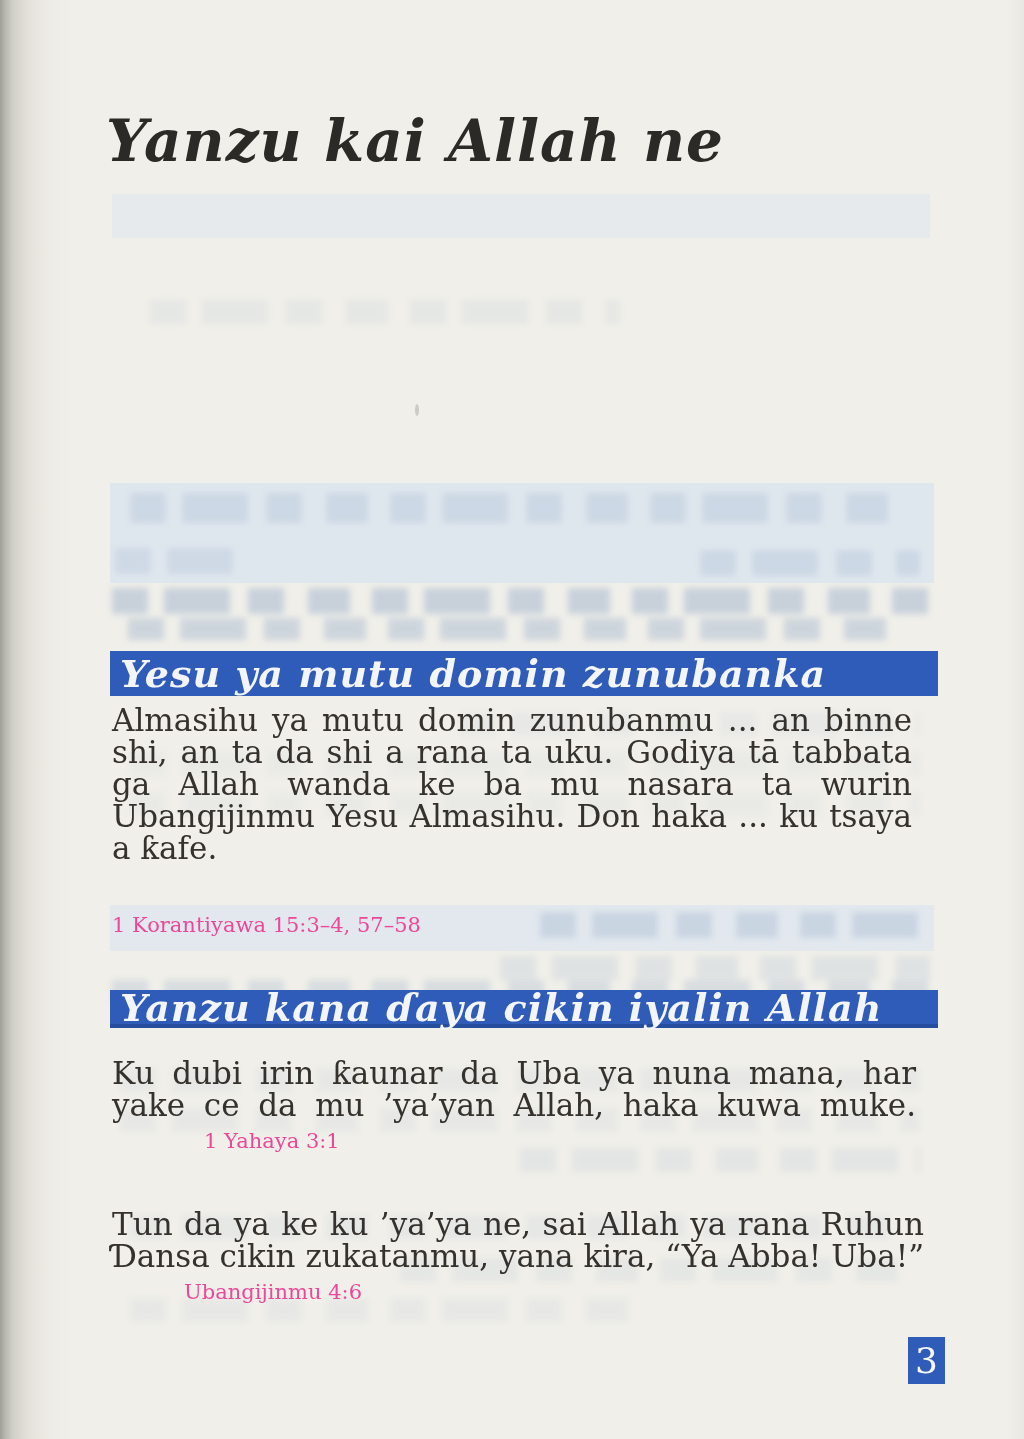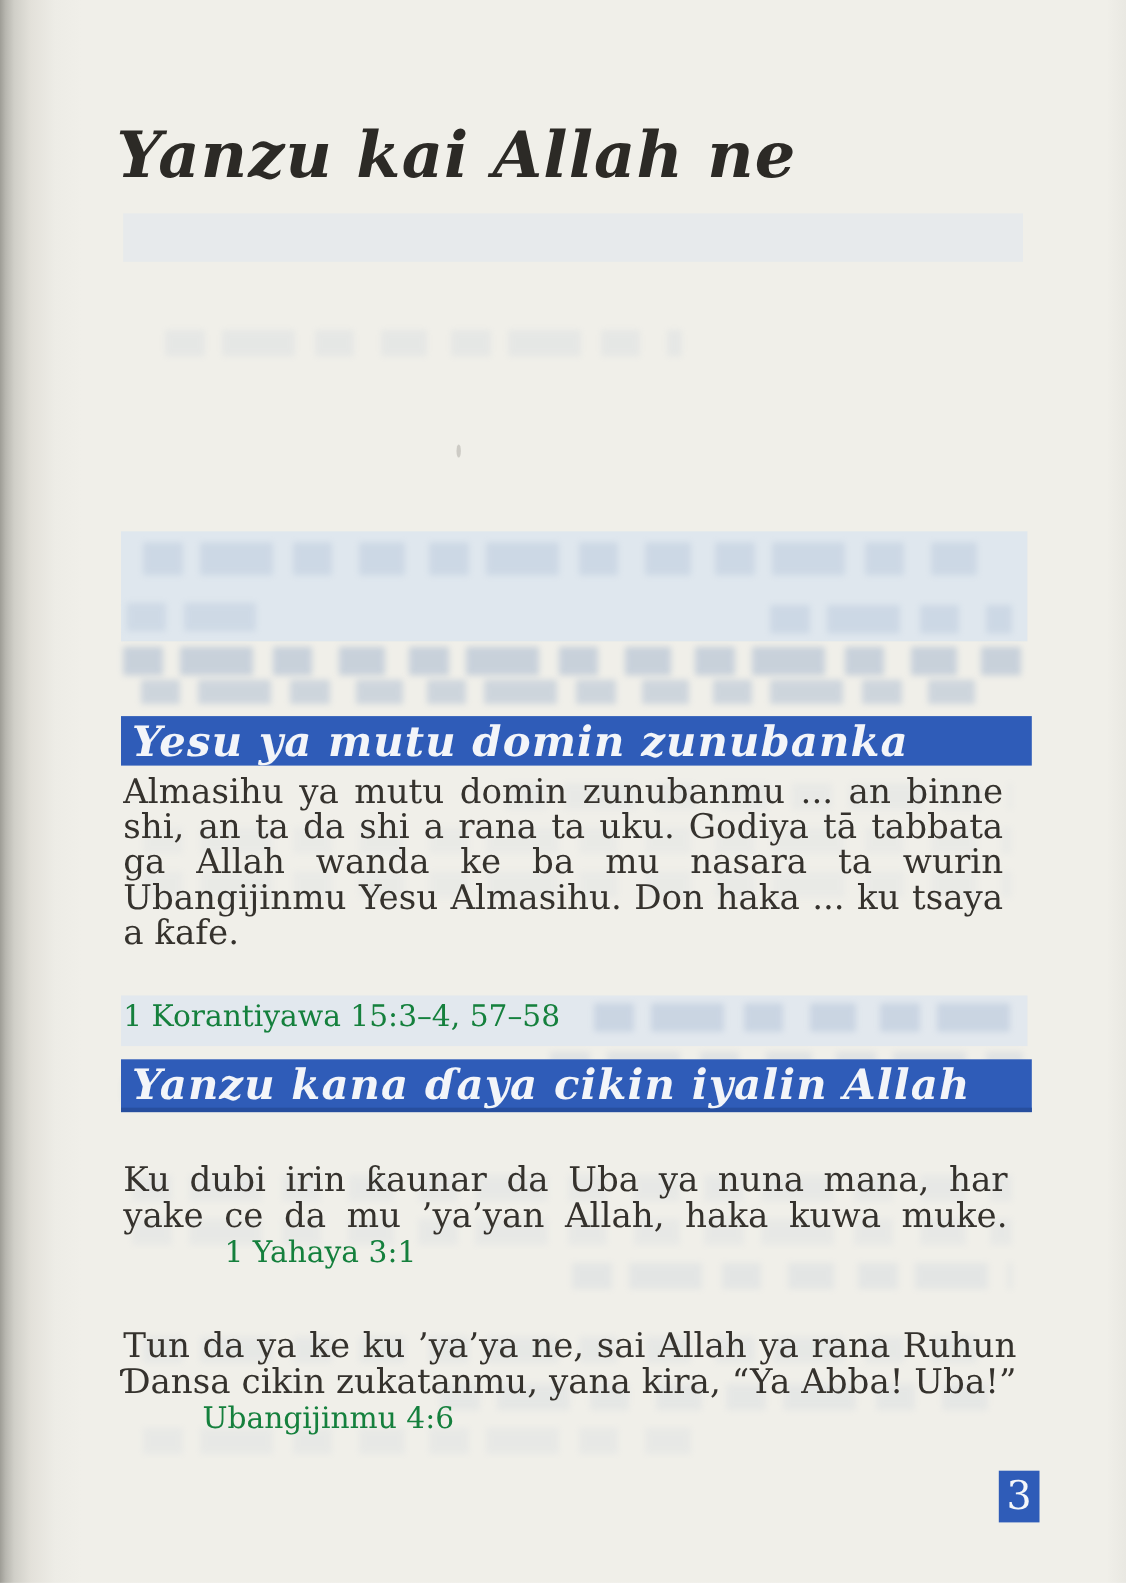--- a/index.html
+++ b/index.html
@@ -22,31 +22,31 @@
   
   .band{
     left:110px;width:828px;height:45px;
     background:var(--accent-blue,#2f5cb8);
     display:flex;align-items:center;
     padding-left:10px;box-sizing:border-box;
     color:#f3f5f9;font-size:38px;font-weight:bold;font-style:italic;
     letter-spacing:1px;white-space:nowrap;
   }
   .band-1{top:639px;margin-top:12px;}
-  .band-2{top:963px;border-bottom:4px solid #274e9e;height:48px;}
+  .band-2{top:990px;border-bottom:4px solid #274e9e;height:38px;}
   
   .body-text{
     left:112px;color:var(--ink,#35322d);
     font-size:31px;line-height:32px;text-align:justify;
   }
   .p1{top:704px;width:800px;}
   .p2{top:1057px;width:804px;}
   .p3{top:1208px;width:812px;}
   .verse-ref{
-    font-size:27px;color:#15803d;letter-spacing:0;
+    font-size:21px;color:#ec4899;letter-spacing:0;
   }
   .ref-block{left:112px;top:909px;width:820px;text-align:left;}
   .inline-ref{display:inline-block;white-space:nowrap;}
   .gap-lg{margin-left:92px;}
   .gap-md{margin-left:72px;}
   
   .page-number-box{
     left:908px;top:1337px;width:37px;height:47px;
     background:var(--accent-blue,#2f5cb8);
     color:#f5f7fa;display:flex;align-items:center;justify-content:center;

